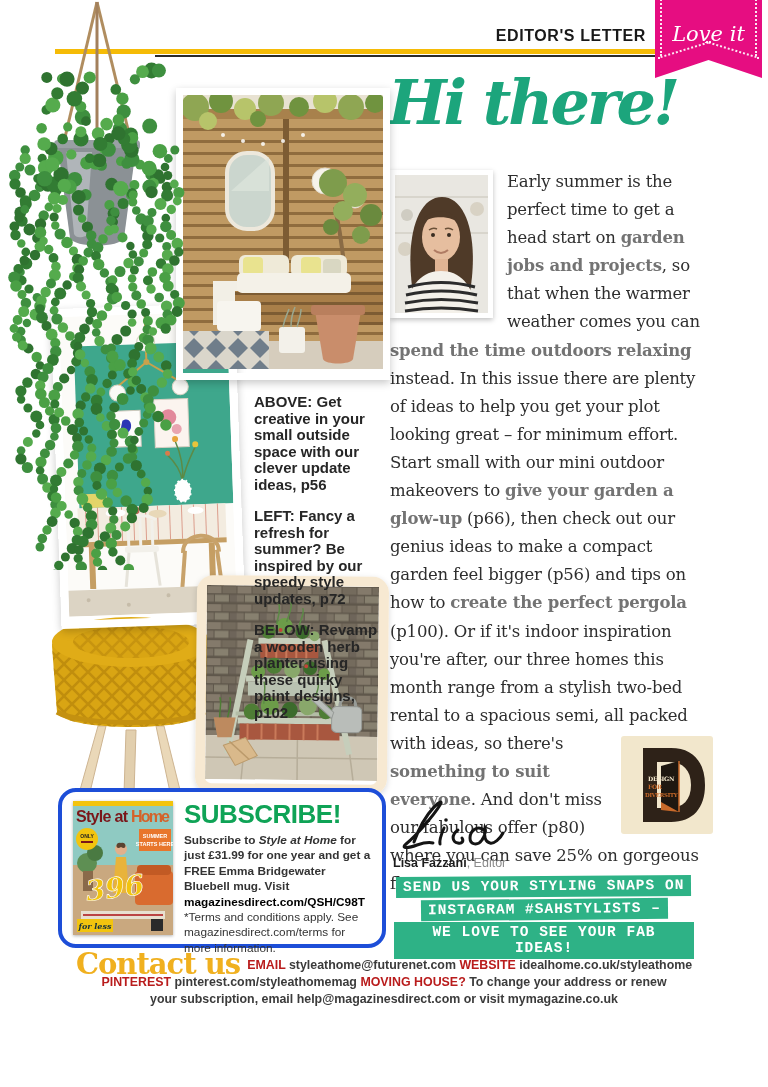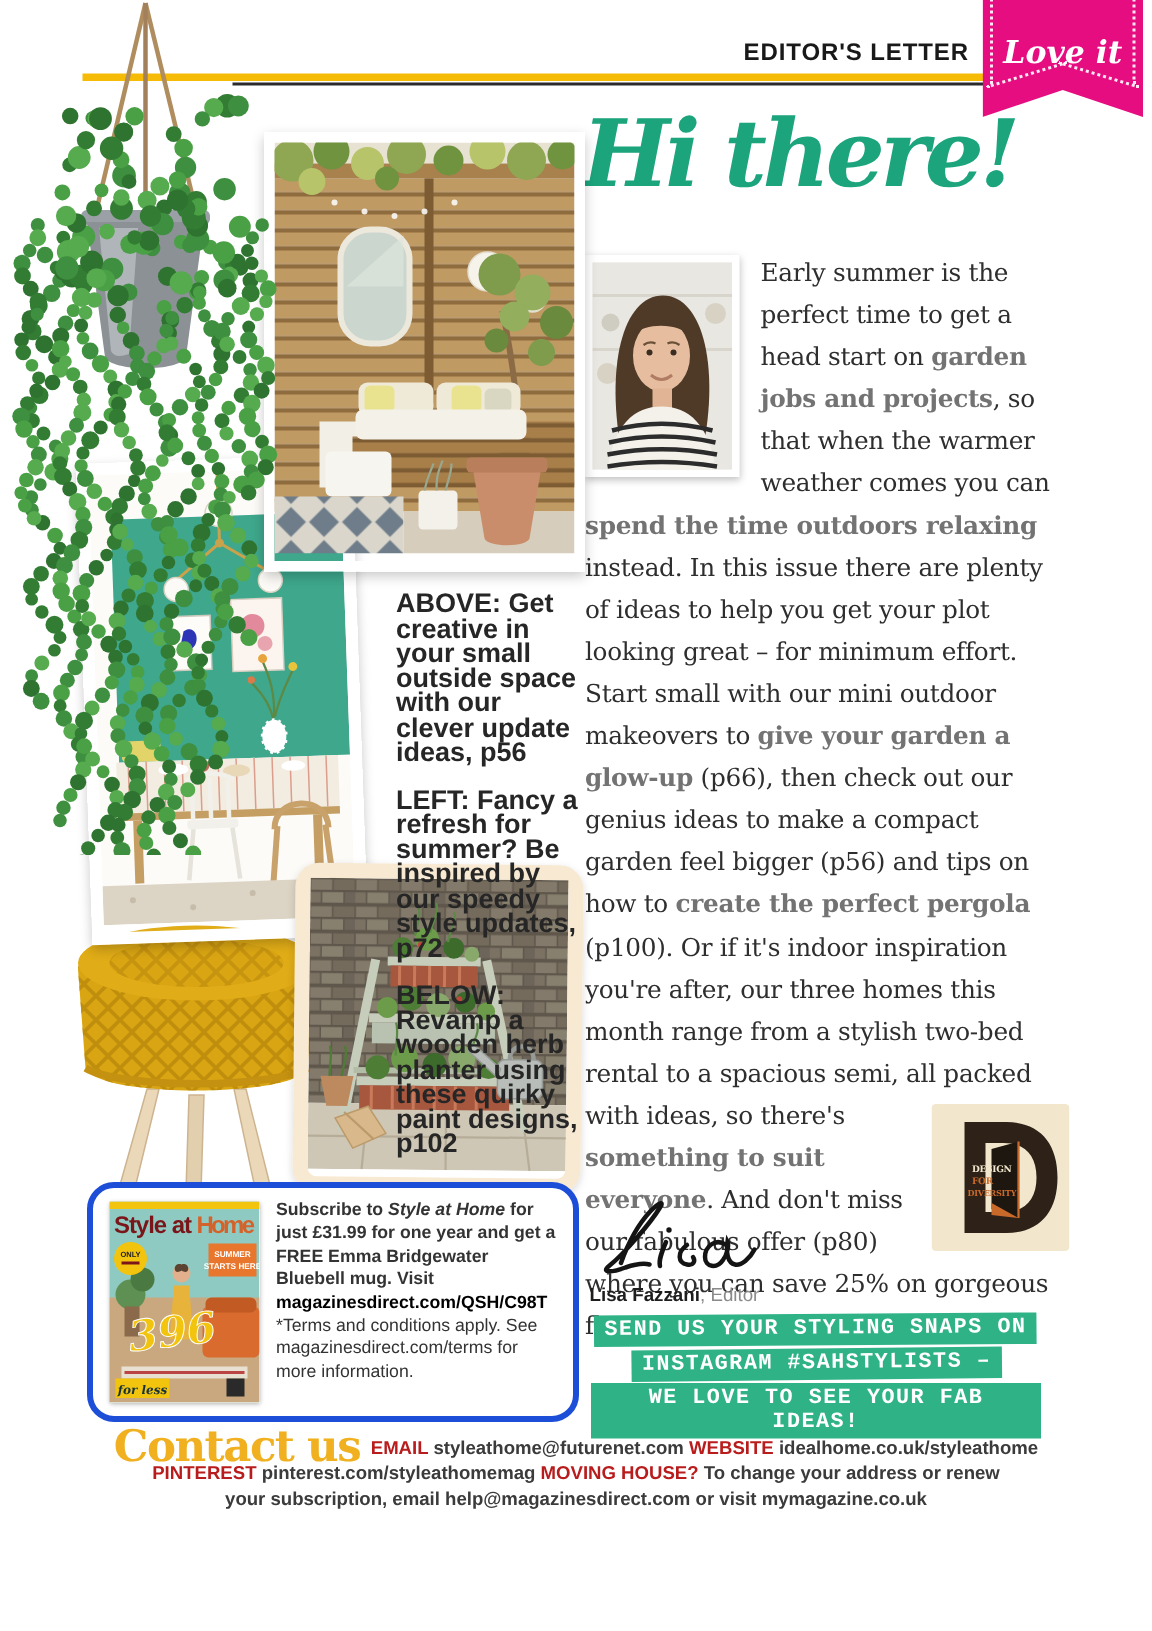--- a/index.html
+++ b/index.html
@@ -12,21 +12,21 @@
   .section-label{position:absolute;right:122px;top:27px;font-size:16px;font-weight:bold;
                  letter-spacing:.6px;color:#191919;}
   .ribbon{position:absolute;left:655px;top:0;width:107px;height:78px;background:#E60D81;
           clip-path:polygon(0 0,100% 0,100% 100%,50% 77%,0 100%);}
   .ribbon-inner{position:absolute;left:5px;right:5px;top:-4px;bottom:22px;
           border-left:2px dotted rgba(255,255,255,.9);border-right:2px dotted rgba(255,255,255,.9);}
   .ribbon-v{position:absolute;bottom:19px;width:56px;height:0;border-bottom:2px dotted rgba(255,255,255,.9);}
   .ribbon-v.l{left:3px;transform:rotate(-17deg);transform-origin:left bottom;}
   .ribbon-v.r{right:3px;transform:rotate(17deg);transform-origin:right bottom;}
   .ribbon-label{position:absolute;width:100%;top:22px;text-align:center;color:#fff;
-          font-family:"DejaVu Serif",serif;font-style:italic;font-weight:bold;font-size:21px;}
+          font-family:"DejaVu Serif",serif;font-style:italic;font-weight:normal;font-size:21px;}
 
   
   .page-title{position:absolute;left:388px;top:66px;width:330px;color:#1CA57C;
           font-family:"DejaVu Serif",serif;font-style:italic;font-weight:bold;
           font-size:62px;letter-spacing:-3px;white-space:nowrap;}
 
   
   .letter{position:absolute;left:390px;top:168px;width:323px;
           font-family:"DejaVu Serif",serif;font-size:16.5px;line-height:28.1px;
           color:#2e2e2e;letter-spacing:-.2px;text-align:left;}
@@ -43,22 +43,22 @@
   .plant{position:absolute;left:0;top:0;width:205px;height:570px;z-index:6;}
   .photo-garden{position:absolute;left:176px;top:88px;border:7px solid #fff;z-index:4;
           box-shadow:0 3px 8px rgba(0,0,0,.22);}
   .photo-dining{position:absolute;left:56px;top:306px;border:8px solid #fff;z-index:3;
           transform:rotate(-2deg);box-shadow:0 3px 8px rgba(0,0,0,.22);}
   .stool{position:absolute;left:40px;top:600px;z-index:2;}
   .photo-planter{position:absolute;left:196px;top:576px;border:10px solid #F7E9D2;border-radius:16px;
           z-index:5;transform:rotate(.6deg);box-shadow:0 2px 6px rgba(0,0,0,.15);}
 
   
-  .captions{position:absolute;left:264px;top:394px;width:124px;z-index:7;
-          font-size:18px;line-height:16.5px;font-weight:bold;color:#262626;}
+  .captions{position:absolute;left:254px;top:394px;width:124px;z-index:7;
+          font-size:15px;line-height:16.5px;font-weight:bold;color:#262626;}
   .captions p{margin:0 0 15px 0;}
 
   
   .subscribe{position:absolute;left:58px;top:788px;width:320px;height:152px;background:#fff;
           border:4px solid #1d4ed8;border-radius:18px;z-index:7;}
   .cover{position:absolute;left:11px;top:9px;width:100px;height:134px;box-shadow:0 1px 3px rgba(0,0,0,.3);}
   .sub-col{position:absolute;left:122px;top:7px;right:9px;}
   .sub-title{color:#0FA356;font-weight:bold;font-size:26px;letter-spacing:-.5px;margin:0 0 3px 0;}
   .sub-body{font-size:11.8px;line-height:15.4px;font-weight:700;color:#333;}
 
@@ -944,20 +944,21 @@
         <rect x="66" y="28" width="32" height="22" fill="#E8762C"></rect>
         <text x="82" y="37" font-size="5.5" font-weight="bold" fill="#fff" text-anchor="middle">SUMMER</text>
         <text x="82" y="45" font-size="5.5" font-weight="bold" fill="#fff" text-anchor="middle">STARTS HERE</text>
         <text x="14" y="100" font-family="DejaVu Serif,serif" font-style="italic" font-weight="bold" font-size="28" fill="#F2C40E" stroke="#fff" stroke-width=".6" transform="rotate(-7 14 100)">396</text>
         <rect x="4" y="118" width="36" height="13" fill="#F2C40E"></rect>
         <text x="22" y="128" font-family="DejaVu Serif,serif" font-style="italic" font-weight="bold" font-size="8" fill="#16323C" text-anchor="middle">for less</text>
         <rect x="78" y="118" width="12" height="12" fill="#2A2A2A"></rect>
       </svg>
     </div>
     <div class="sub-col">
+      <div class="sub-title">SUBSCRIBE!</div>
       <div class="sub-body rich"><span>Subscribe to </span><span class="seg-i">Style at Home</span><span> for just £31.99 for one year and get a FREE Emma Bridgewater Bluebell mug. Visit </span><span class="seg-k">magazinesdirect.com/QSH/C98T</span><span class="seg-r"> *Terms and conditions apply. See magazinesdirect.com/terms for more information.</span></div>
     </div>
   </div>
 
   <div class="contact">
     <div><span class="contact-script">Contact us</span><span class="rich"><span class="seg-g">EMAIL</span><span> styleathome@futurenet.com </span><span class="seg-g">WEBSITE</span><span> idealhome.co.uk/styleathome</span></span></div>
     <div class="rich"><span class="seg-g">PINTEREST</span><span> pinterest.com/styleathomemag </span><span class="seg-g">MOVING HOUSE?</span><span> To change your address or renew</span></div>
     <div class="rich"><span>your subscription, email help@magazinesdirect.com or visit mymagazine.co.uk</span></div>
   </div>
 

